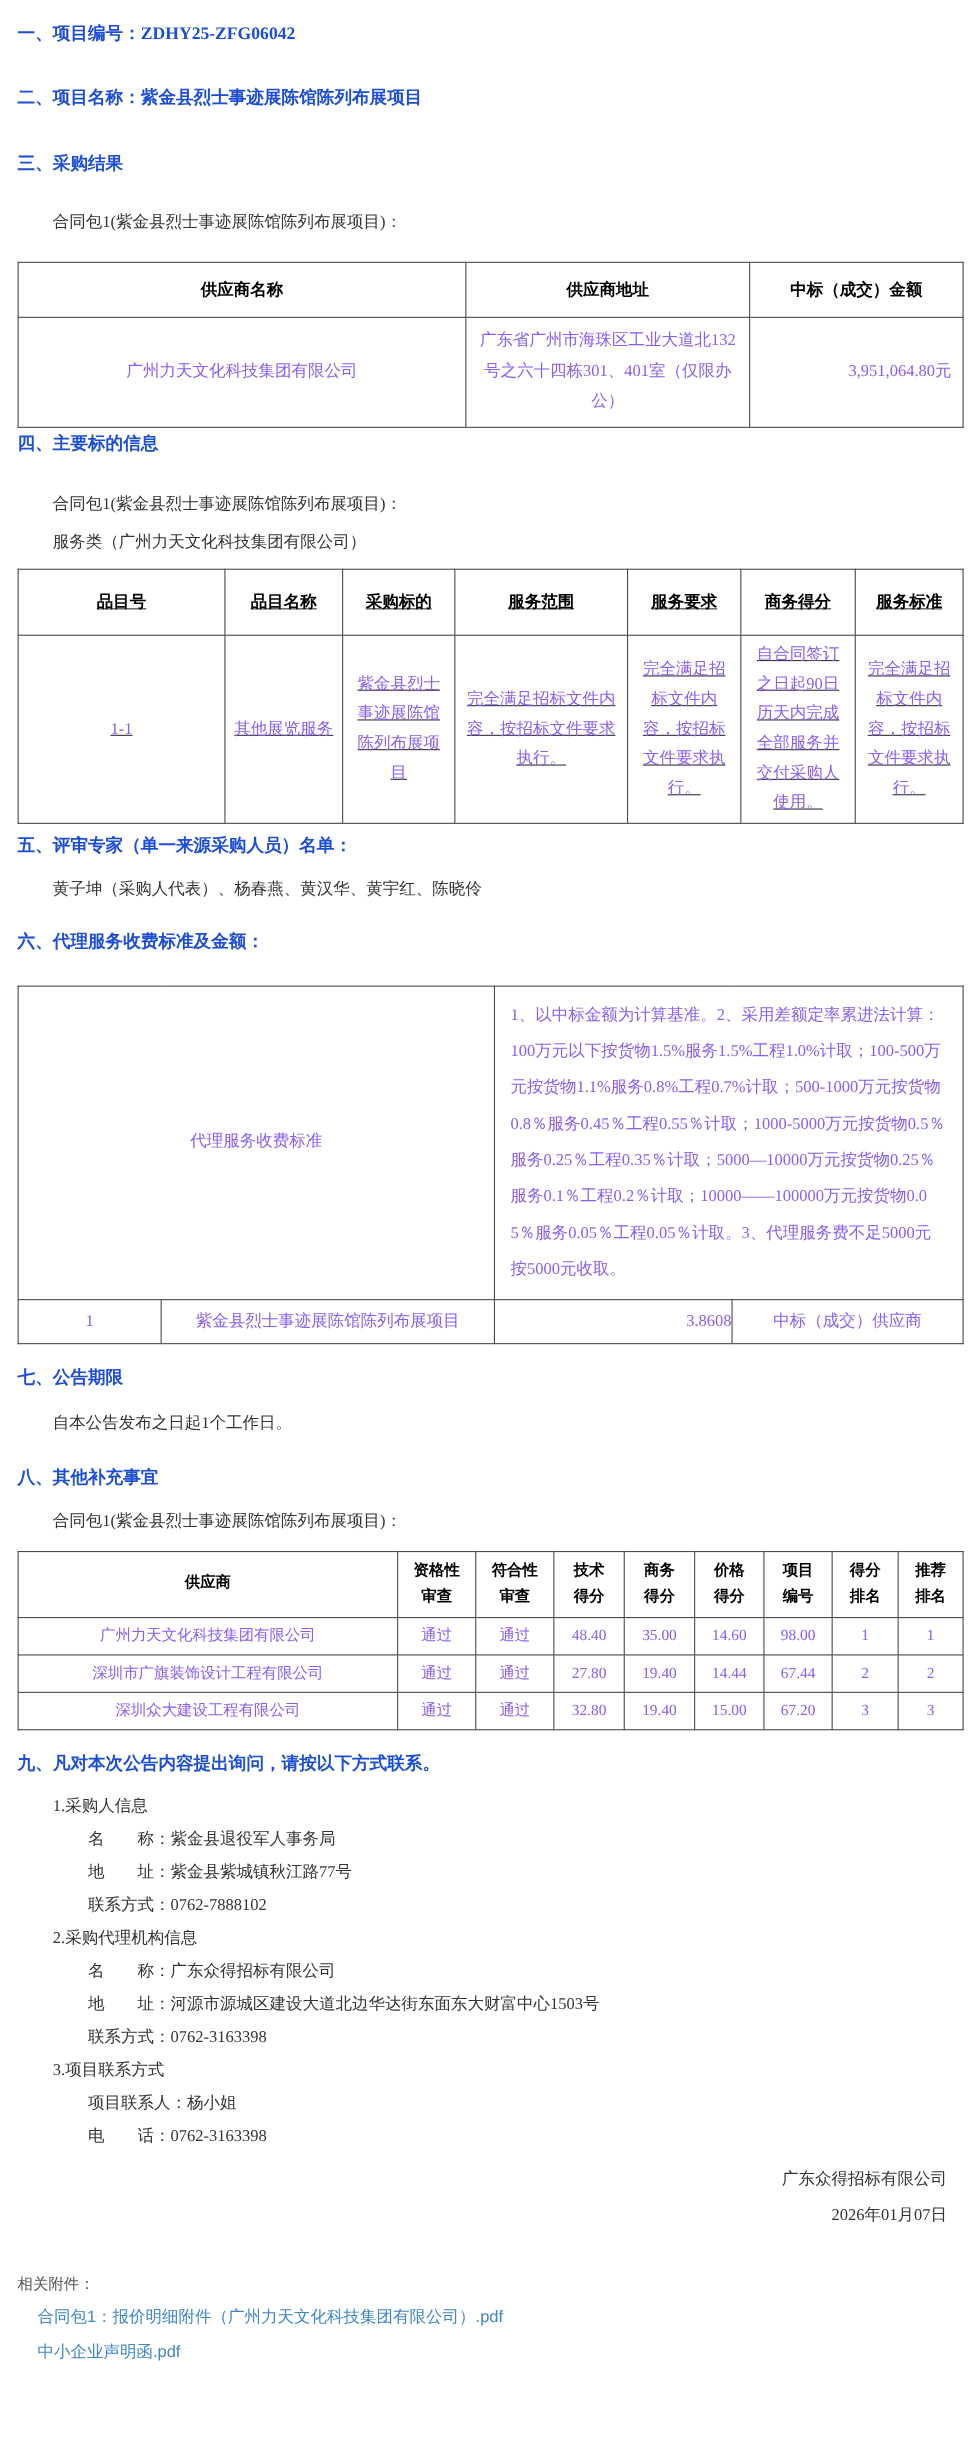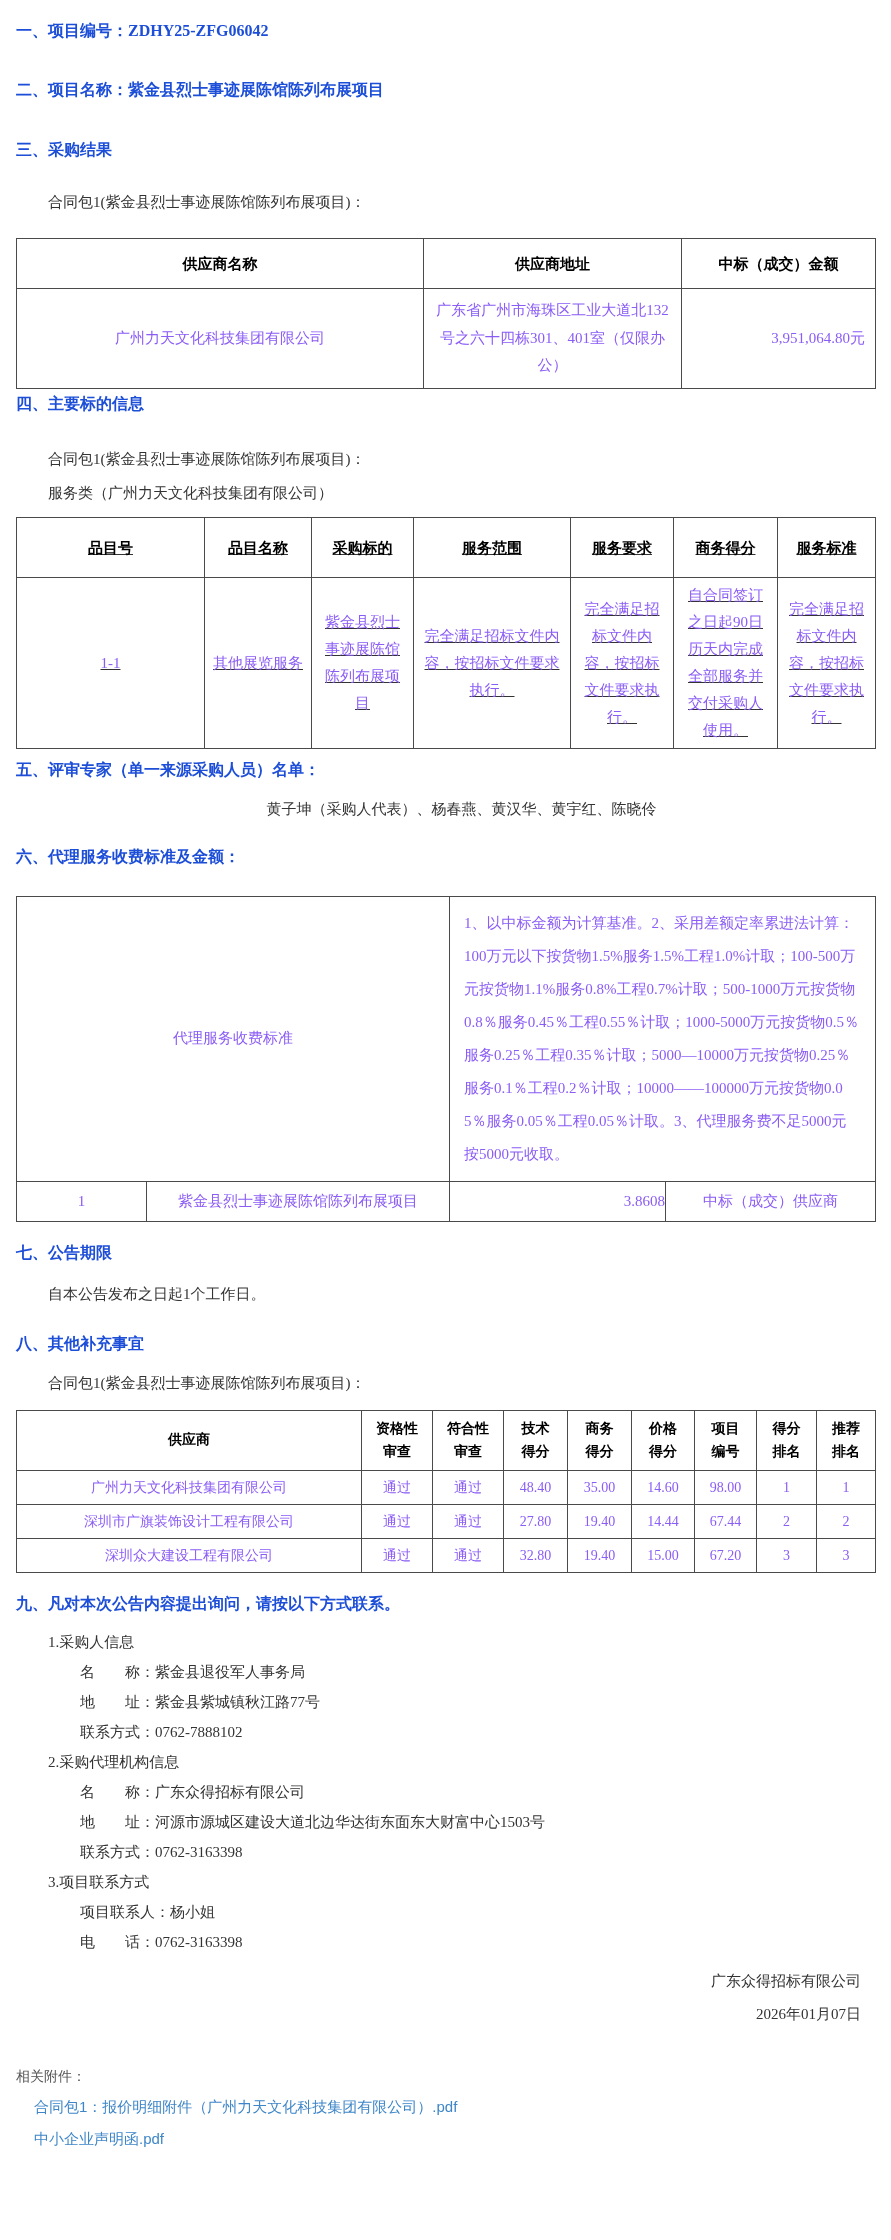--- a/index.html
+++ b/index.html
@@ -41,21 +41,21 @@
 
   #h4 { margin-top: 4px; }
   #p4a { margin-top: 34px; }
   #p4b { margin-top: 13px; }
   #t2 { margin-top: 13px; text-decoration: underline; }
   #t2 th { height: 60px; }
   #t2 td { height: 138px; line-height: 1.8; padding: 4px 8px; }
   #t2 td.tight { padding: 4px 12px; }
 
   #h5 { margin-top: 10px; }
-  #p5 { margin-top: 18px; text-align: center; }
+  #p5 { margin-top: 18px; }
   #h6 { margin-top: 26px; }
   #t3 { margin-top: 28px; }
   #t3 .fee-label { height: 280px; font-size: 15px; }
   #t3 .fee-text {
     text-align: left; padding: 10px 14px;
     line-height: 33px; font-size: 15px;
   }
   #t3 th { height: 44px; }
   #t3 td.row-c { height: 40px; }
   #t3 .num-right { text-align: right; padding-right: 0; }

